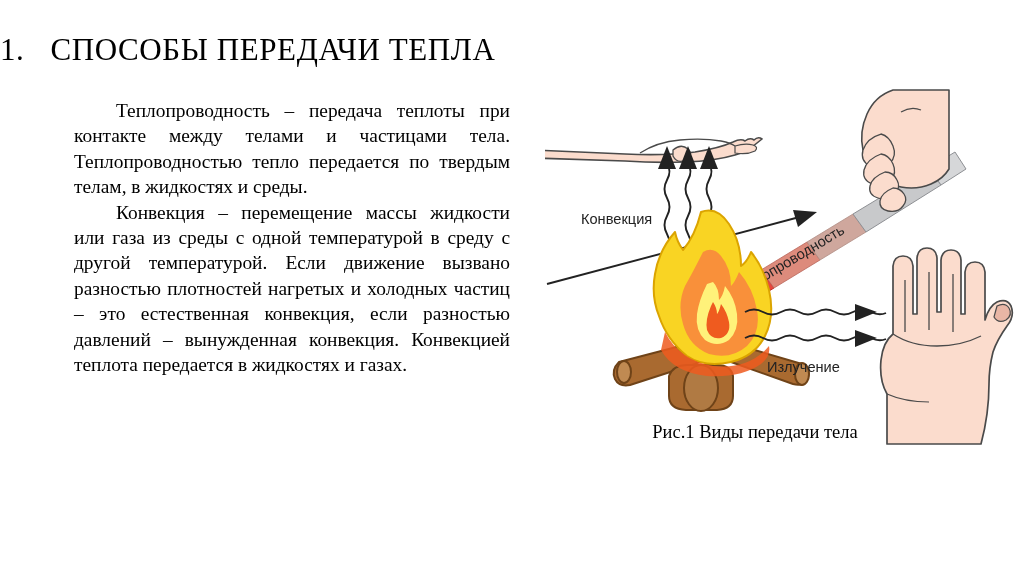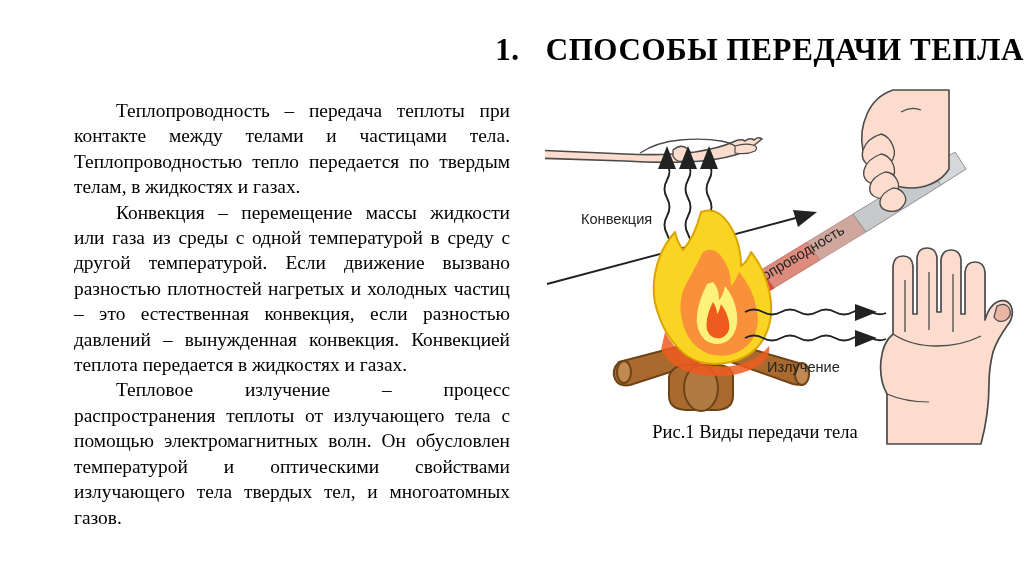--- a/index.html
+++ b/index.html
@@ -15,24 +15,24 @@
     font-family: "Liberation Serif", serif;
     color: #000000;
   }
 
   
   #slide-title {
     position: absolute;
     left: 0;
     top: 32px;
     width: 1024px;
-    text-align: right;
+    text-align: left;
     font-family: "Liberation Serif", serif;
     font-size: 31px;
-    font-weight: 700;
+    font-weight: 400;
     letter-spacing: 0.6px;
     white-space: pre;
   }
   #slide-title .num { margin-right: 26px; }
 
   
   #text-column {
     position: absolute;
     left: 74px;
     top: 98px;
@@ -81,23 +81,22 @@
     font-size: 14.6px;
     fill: #222222;
   }
 </style>
 </head>
 <body>
 
 <div id="slide-title"><span class="num">1.</span><span>СПОСОБЫ ПЕРЕДАЧИ ТЕПЛА</span></div>
 
 <div id="text-column">
-  <p class="para">Теплопроводность – передача теплоты при контакте между телами и частицами тела. Теплопроводностью тепло передается по твердым телам, в жидкостях и газах.</p>
+  <p class="para">Теплопроводность – передача теплоты при контакте между телами и частицами тела. Теплопроводностью тепло передается по твердым телам, в жидкостях и среды.</p>
   <p class="para">Конвекция – перемещение массы жидкости или газа из среды с одной температурой в среду с другой температурой. Если движение вызвано разностью плотностей нагретых и холодных частиц – это естественная конвекция, если разностью давлений – вынужденная конвекция. Конвекцией теплота передается в жидкостях и газах.</p>
-  <p class="para">Тепловое излучение – процесс распространения теплоты от излучающего тела с помощью электромагнитных волн. Он обусловлен температурой и оптическими свойствами излучающего тела твердых тел, и многоатомных газов.</p>
 </div>
 
 <div id="figure">
   <svg width="479" height="375" viewBox="0 0 479 375" xmlns="http://www.w3.org/2000/svg">
 
     <g>
       <path d="M-10 16 L-10 66 L80 70 Q120 72 150 68 Q175 64 188 58 Q196 54 200 57 Q205 53 209 56
                Q213 52 217 55 L207 63 Q200 68 190 71 Q170 77 140 78 Q110 79 80 77 L-10 74 Z" fill="#fbdccd" stroke="#4a4a4a" stroke-width="1.6" stroke-linejoin="round"></path>
       <path d="M95 69 Q112 58 135 56 Q158 54 176 57 Q186 59 190 62" fill="none" stroke="#4a4a4a" stroke-width="1.3"></path>
       <path d="M128 66 q8 -7 15 -1 q6 6 -2 11 q-9 4 -13 -4 Z" fill="#fbdccd" stroke="#4a4a4a" stroke-width="1.3"></path>

